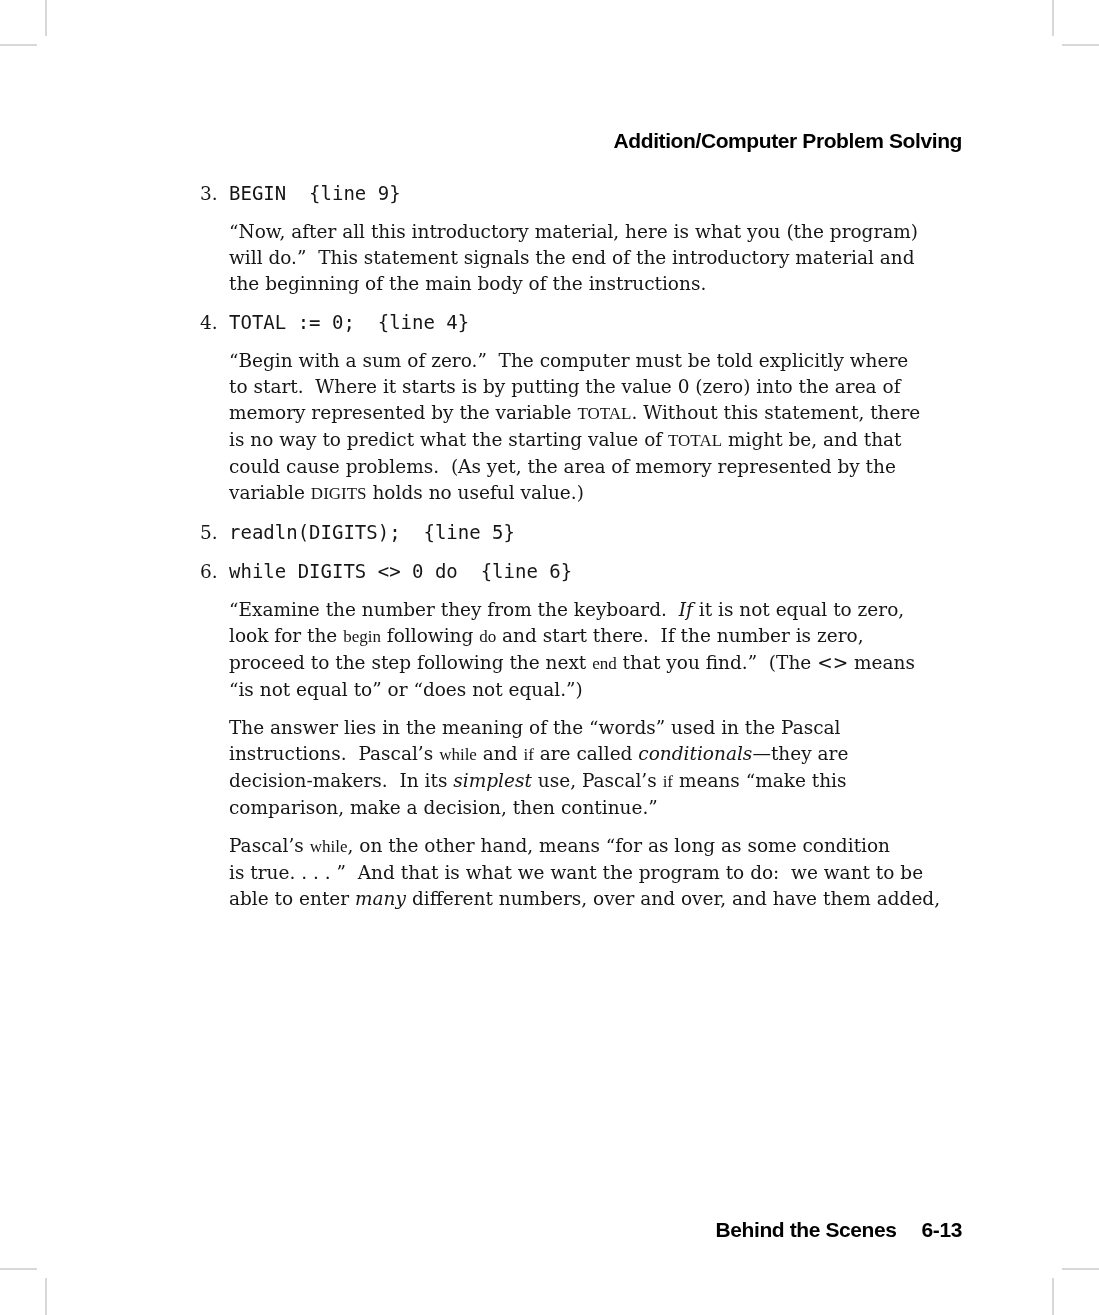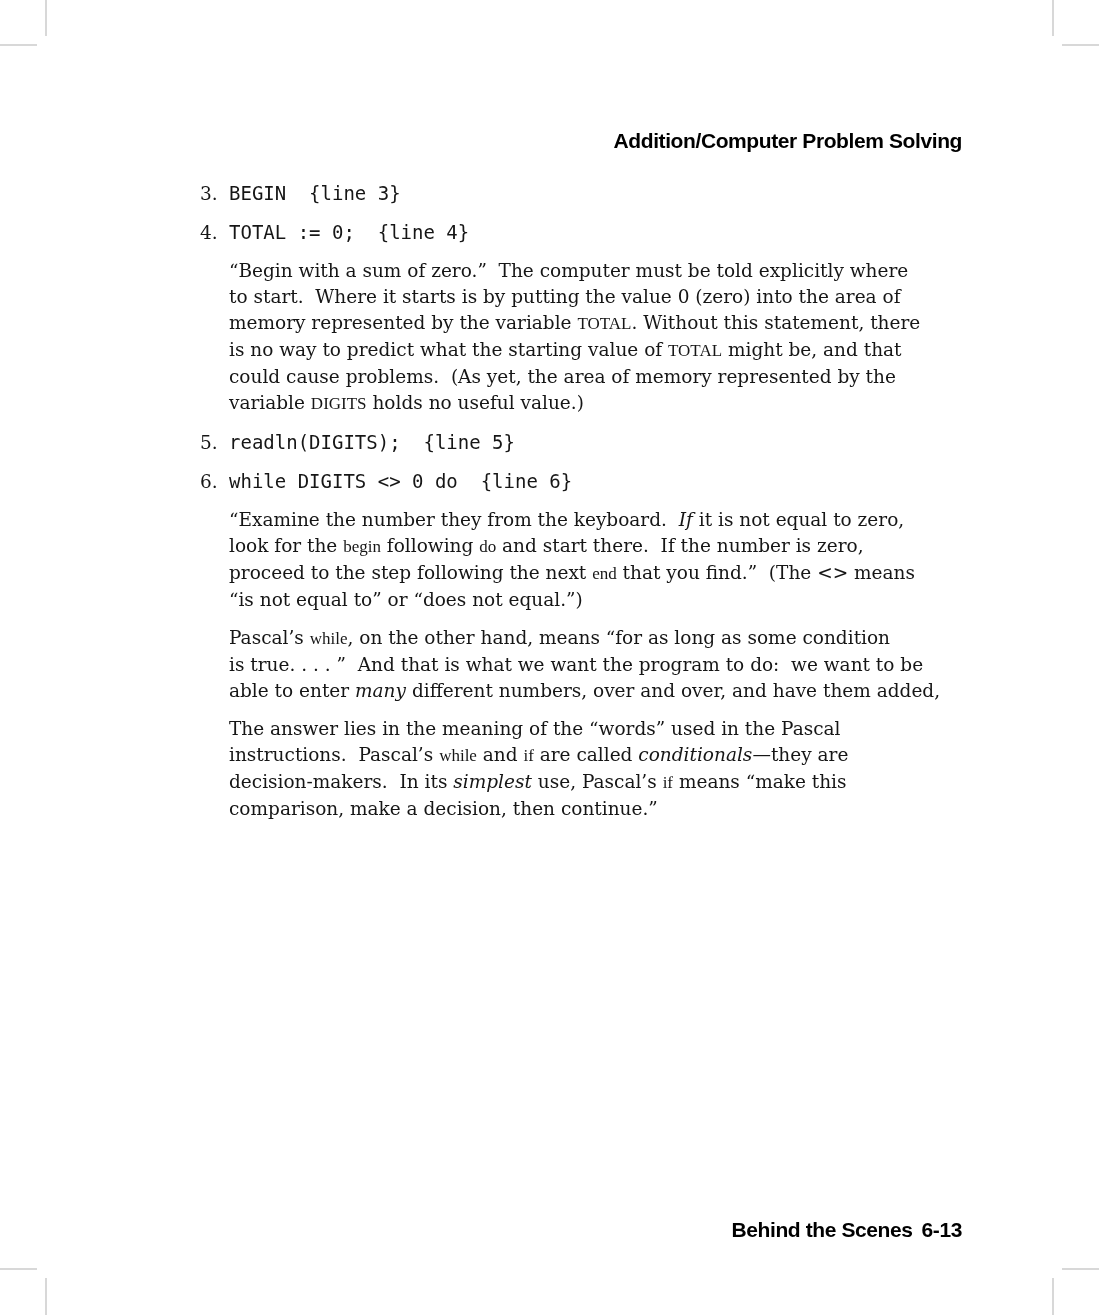--- a/index.html
+++ b/index.html
@@ -37,21 +37,21 @@
   .page-footer {
     position: absolute;
     top: 1194px; right: 144px;
     font-family: "Liberation Sans", sans-serif;
     font-weight: bold;
     font-size: 21px;
     letter-spacing: -0.4px;
     color: #000;
     white-space: pre;
   }
-  .page-footer .folio { margin-left: 9px; }
+  .page-footer .folio { margin-left: 25px; }
 
   .content {
     position: absolute;
     left: 200px; top: 180px;
     width: 790px;
   }
   .item-head {
     white-space: pre;
     line-height: 26px;
     margin: 0 0 12px 0;
@@ -89,47 +89,50 @@
   <div class="crop tr-h"></div>
   <div class="crop bl-h"></div>
   <div class="crop bl-v"></div>
   <div class="crop br-h"></div>
   <div class="crop br-v"></div>
 
   <div class="running-head">Addition/Computer Problem Solving</div>
 
   <main class="content">
       <div class="item">
-        <div class="item-head"><span class="num">3.</span><span class="code">BEGIN  {line 3}</span></div>
+        <div class="item-head"><span class="num">3.</span><span class="code">BEGIN  {line 9}</span></div>
+        <div class="para"><span>“Now, after all this introductory material, here is what you (the program)
+will do.”  This statement signals the end of the introductory material and
+the beginning of the main body of the instructions.</span></div>
       </div>
       <div class="item">
         <div class="item-head"><span class="num">4.</span><span class="code">TOTAL := 0;  {line 4}</span></div>
         <div class="para"><span>“Begin with a sum of zero.”  The computer must be told explicitly where
 to start.  Where it starts is by putting the value 0 (zero) into the area of
 memory represented by the variable </span><span class="mono">TOTAL</span><span>. Without this statement, there
 is no way to predict what the starting value of </span><span class="mono">TOTAL</span><span> might be, and that
 could cause problems.  (As yet, the area of memory represented by the
 variable </span><span class="mono">DIGITS</span><span> holds no useful value.)</span></div>
       </div>
       <div class="item">
         <div class="item-head"><span class="num">5.</span><span class="code">readln(DIGITS);  {line 5}</span></div>
       </div>
       <div class="item">
         <div class="item-head"><span class="num">6.</span><span class="code">while DIGITS &lt;&gt; 0 do  {line 6}</span></div>
         <div class="para"><span>“Examine the number they from the keyboard.  </span><span class="italic">If</span><span> it is not equal to zero,
 look for the </span><span class="mono">begin</span><span> following </span><span class="mono">do</span><span> and start there.  If the number is zero,
 proceed to the step following the next </span><span class="mono">end</span><span> that you find.”  (The &lt;&gt; means
 “is not equal to” or “does not equal.”)</span></div>
-        <div class="para"><span>Pascal’s </span><span class="mono">while</span><span>, on the other hand, means “for as long as some condition
-is true. . . . ”  And that is what we want the program to do:  we want to be
-able to enter </span><span class="italic">many</span><span> different numbers, over and over, and have them added,</span></div>
         <div class="para"><span>The answer lies in the meaning of the “words” used in the Pascal
 instructions.  Pascal’s </span><span class="mono">while</span><span> and </span><span class="mono">if</span><span> are called </span><span class="italic">conditionals</span><span>—they are
 decision-makers.  In its </span><span class="italic">simplest</span><span> use, Pascal’s </span><span class="mono">if</span><span> means “make this
 comparison, make a decision, then continue.”</span></div>
+        <div class="para"><span>Pascal’s </span><span class="mono">while</span><span>, on the other hand, means “for as long as some condition
+is true. . . . ”  And that is what we want the program to do:  we want to be
+able to enter </span><span class="italic">many</span><span> different numbers, over and over, and have them added,</span></div>
       </div>
     </main>
 
   <div class="page-footer">
     <span class="title">Behind the Scenes</span><span class="folio">6-13</span>
   </div>
 
 </div>
 
 </body></html>

